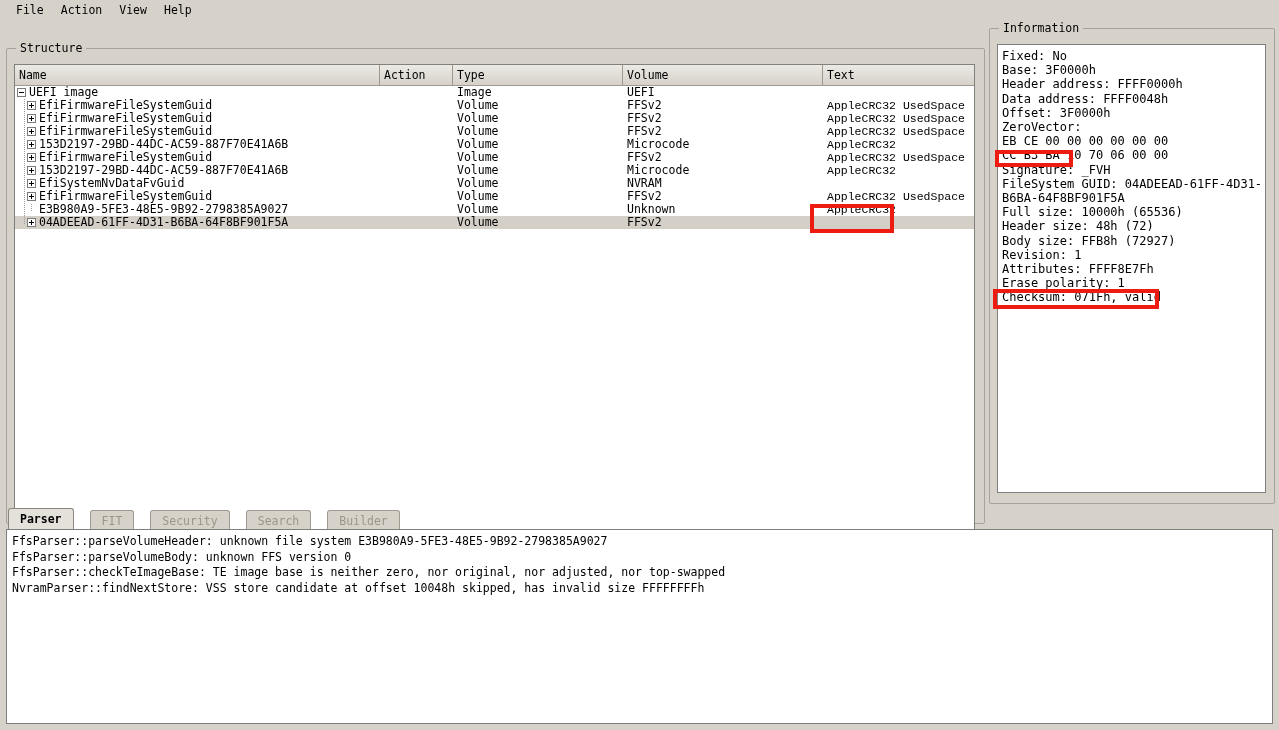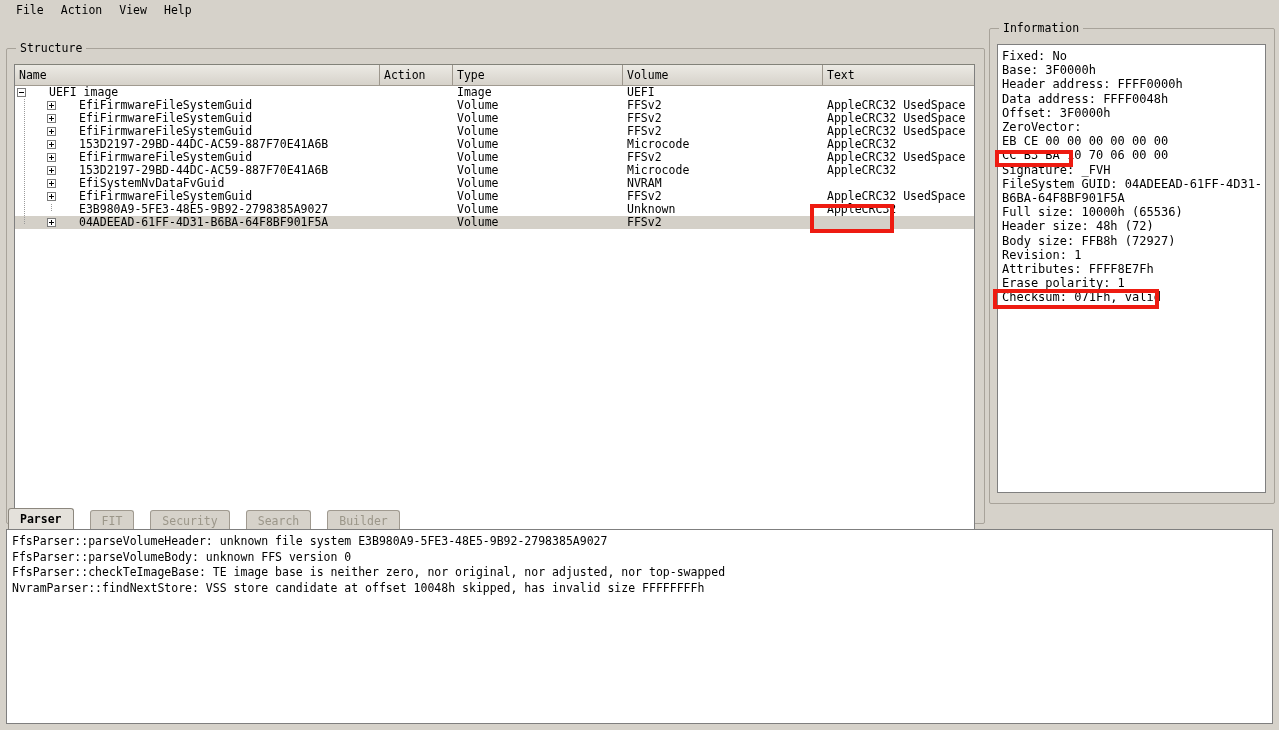--- a/index.html
+++ b/index.html
@@ -101,26 +101,26 @@
     overflow: hidden;
   }
   .trow {
     display: flex;
     height: 13px;
     line-height: 13px;
     font-size: 11.5px;
     white-space: nowrap;
   }
   .trow.selected { background: #d4d0c8; }
-  .cell { box-sizing: border-box; overflow: hidden; gap: 20px; }
+  .cell { box-sizing: border-box; overflow: hidden; }
   .cell.c-name    { width: 365px; padding-left: 2px; display: flex; align-items: center; }
   .cell.c-action  { width: 73px; }
   .cell.c-type    { width: 170px; padding-left: 4px; }
   .cell.c-subtype { width: 200px; padding-left: 4px; }
-  .cell.c-text    { flex: 1; padding-left: 4px; }
+  .cell.c-text    { flex: 1; padding-left: 4px; font-family: Liberation Mono, monospace; }
 
   
   .indent { display: inline-block; }
   .ind-1 { width: 10px; }
   .expander {
     display: inline-block;
     width: 9px; height: 9px;
     border: 1px solid #7b7b7b;
     background: #ffffff;
     position: relative;

